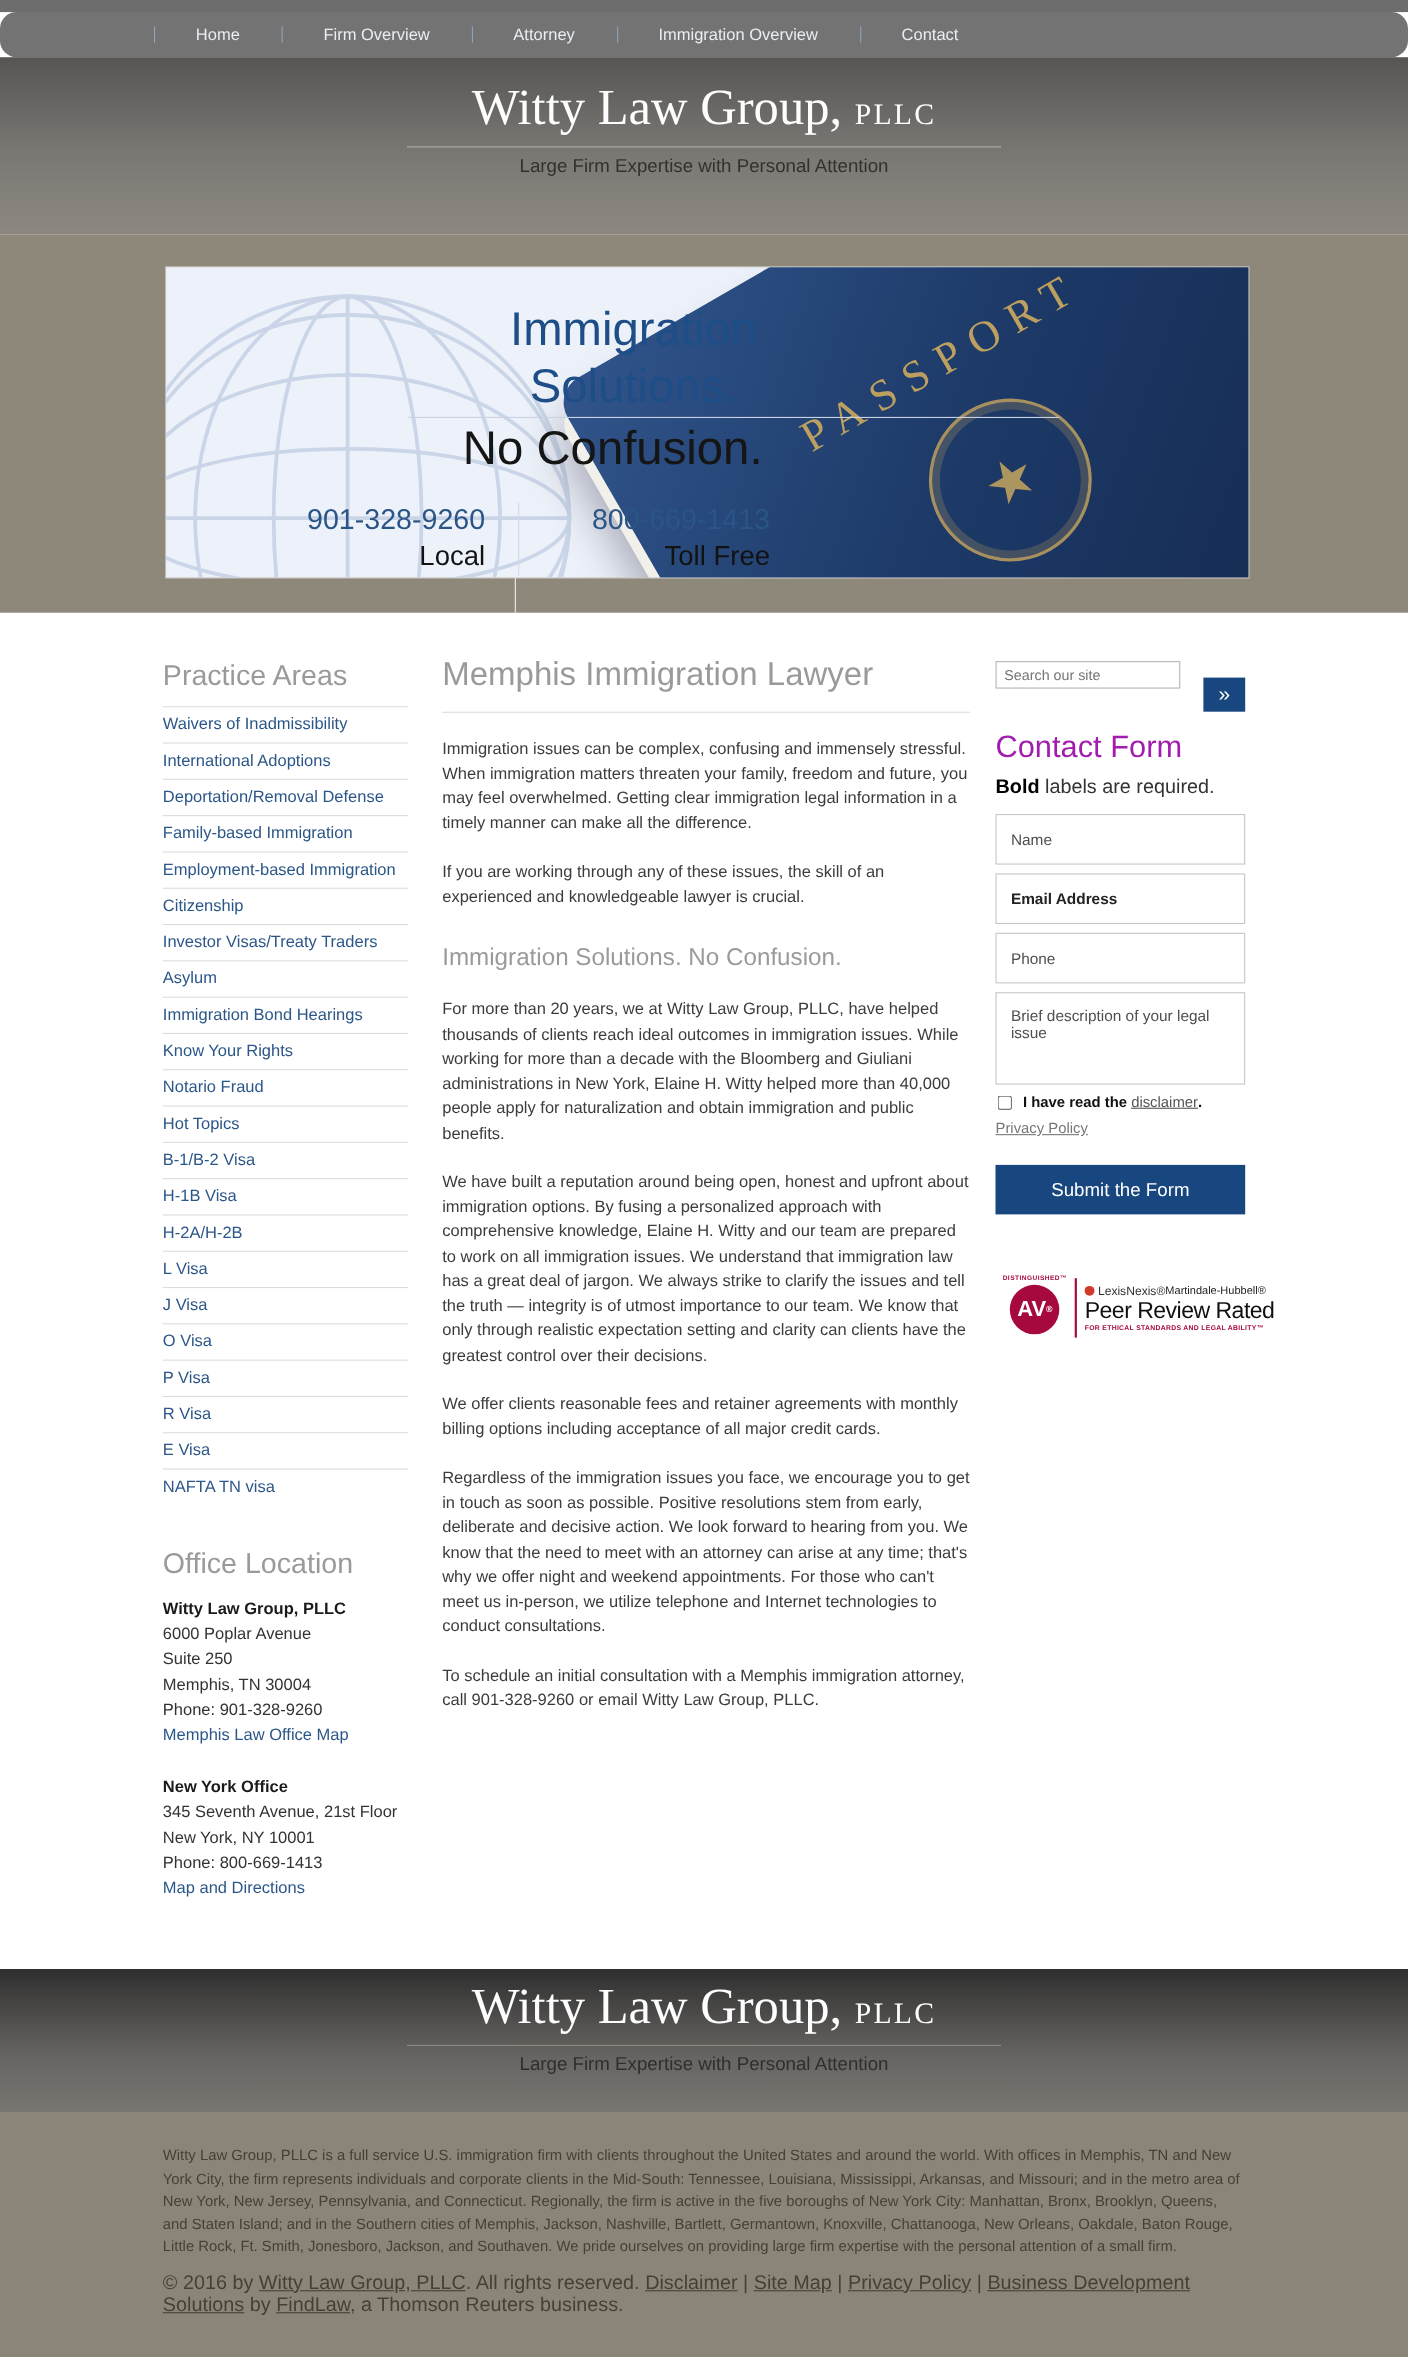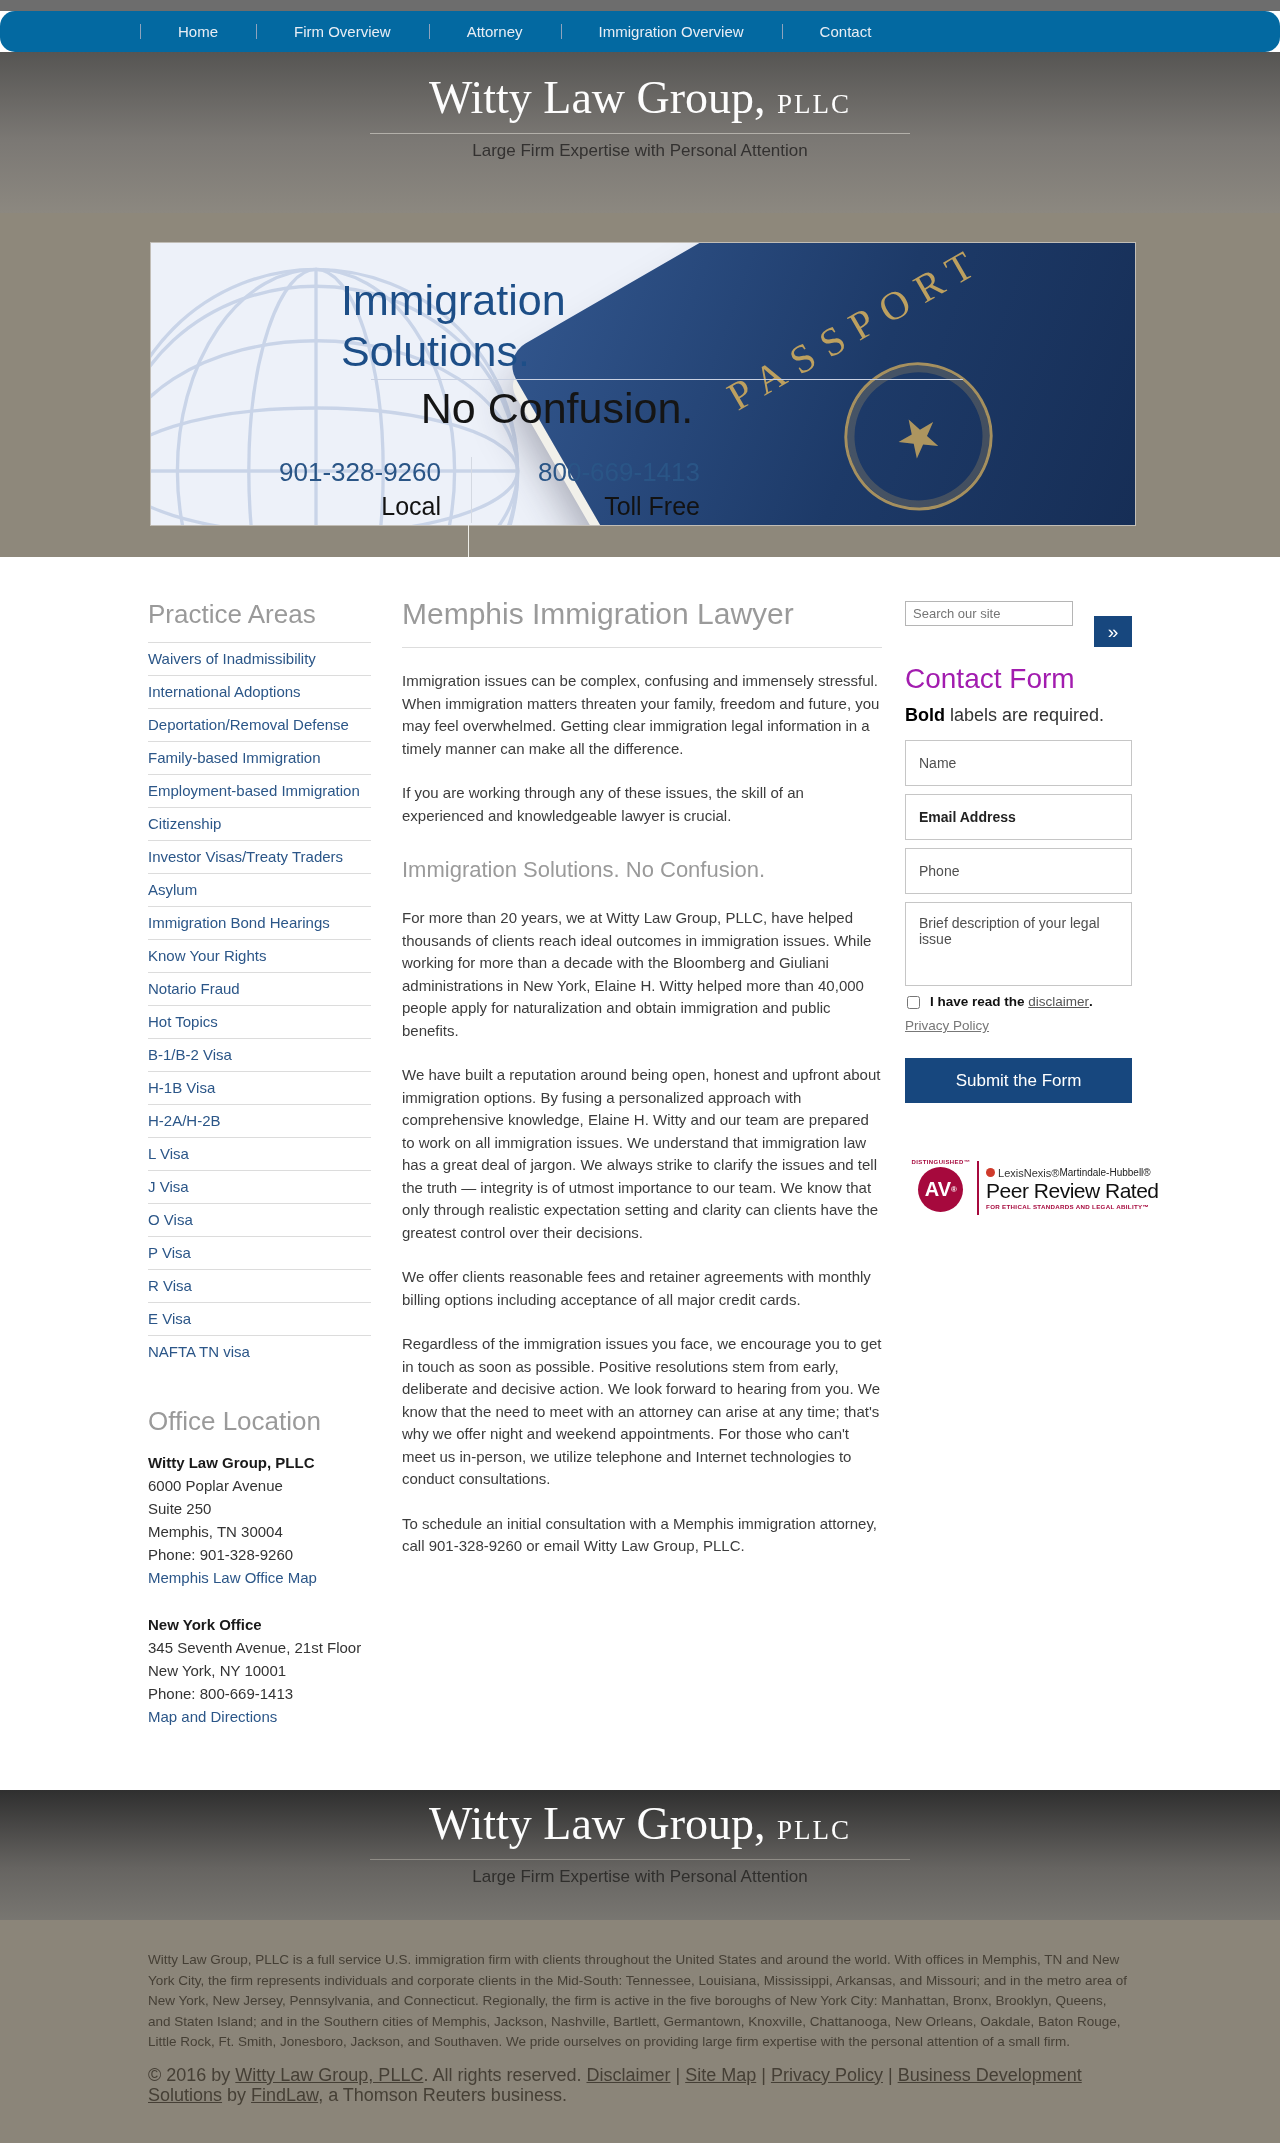--- a/index.html
+++ b/index.html
@@ -1,41 +1,41 @@
 <!DOCTYPE html>
 <html><head>
 <meta charset="utf-8">
 <style>
   * { box-sizing: border-box; }
   html,body { margin:0; padding:0; }
   body { width:1280px; background:#ffffff; font-family:"Liberation Sans",sans-serif; }
 
   
   .top-strip { height:11px; background:#6d6d6d; }
-  .nav-bar { height:41px; background:#0369a1;border-radius:15px; }
+  .nav-bar { height:41px; background:#737373;border-radius:15px; }
   .nav-list { list-style:none; margin:0; padding:0 0 0 140px; display:flex; }
   .nav-list li { position:relative; }
   .nav-list li::before { content:""; position:absolute; left:0; top:13px; width:1px; height:15px; background:#8ea3bd; }
   .nav-list a { display:block; padding:0 38px; line-height:41px; font-size:15px; color:#e9eef5; text-decoration:none; }
 
   
   .site-header { height:161px; background:linear-gradient(180deg,#565553 0%,#7b7874 55%,#8c8880 100%); text-align:center; overflow:hidden; }
   .logo { margin-top:20px; color:#fdfdfd; font-family:"Liberation Serif",serif; font-size:46px; line-height:52px; }
   .logo .pllc { font-size:27px; letter-spacing:2px; }
   .logo-rule { width:540px; height:1px; background:#b3b0aa; margin:3px auto 7px; }
   .tagline { color:#333130; font-size:17px; }
 
   
   .hero-band { height:344px; background:#8e887b; position:relative; }
   .banner { position:absolute; left:151px; top:30px; width:984px; height:282px; background:#edf1f9; overflow:hidden; box-shadow:0 0 0 1px rgba(255,255,255,.45); }
   .globe { position:absolute; left:-45px; top:18px; z-index:1; }
   .passport { position:absolute; right:-90px; top:-80px; width:640px; height:500px; transform:rotate(-30deg); background:linear-gradient(140deg,#31558c 0%,#1d3a68 45%,#13284d 100%); border-radius:26px; z-index:1; box-shadow:-12px 16px 0 -3px #f1f0ea, -20px 30px 40px rgba(40,40,60,.35); }
   .passport-title { margin-top:128px; text-align:center; font-family:"Liberation Serif",serif; font-size:40px; letter-spacing:12px; color:#bda05f; }
   .emblem { width:148px; height:148px; margin:28px auto 0; border:3px solid rgba(190,160,94,.85); border-radius:50%; box-shadow:inset 0 0 0 7px rgba(190,160,94,.25); display:flex; align-items:center; justify-content:center; color:rgba(190,160,94,.9); font-size:52px; }
-  .headline { position:absolute; top:32px; left:190px; width:470px; text-align:left; z-index:2; font-size:43px; line-height:51px; color:#1d4e87; }
+  .headline { position:absolute; top:32px; left:190px; width:470px; text-align:center; z-index:2; font-size:43px; line-height:51px; color:#1d4e87; }
   .headline-rule { position:absolute; top:136px; left:220px; width:592px; height:1px; background:#c9d1e2; z-index:2; }
   .no-confusion { position:absolute; top:140px; left:150px; width:512px; text-align:center; z-index:2; font-size:43px; line-height:51px; color:#151515; }
   .phones { position:absolute; left:90px; top:212px; display:flex; z-index:3; }
   .phone { width:200px; text-align:right; }
   .phone-number { display:block; font-size:26px; line-height:35px; color:#2a5586; }
   .phone-label { display:block; font-size:25px; line-height:33px; color:#121212; }
   .phone-divider { width:1px; background:#d4d9e2; margin:2px 28px 0 30px; }
   .band-divider { position:absolute; left:468px; top:312px; width:1px; height:32px; background:#eeeee8; }
 
   

